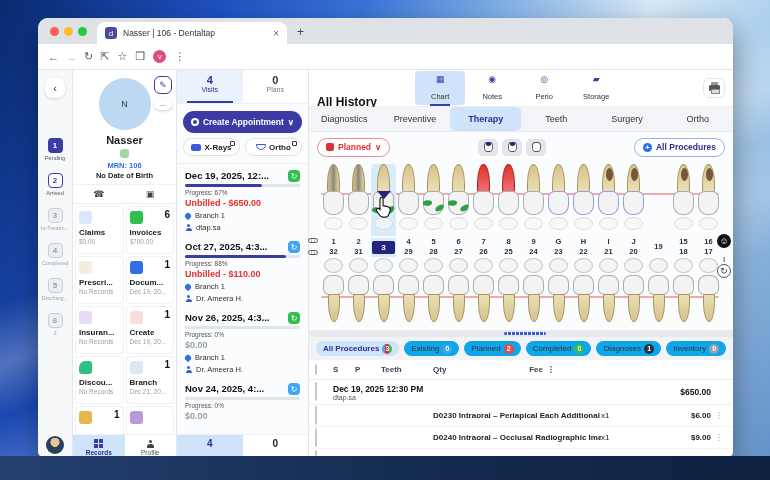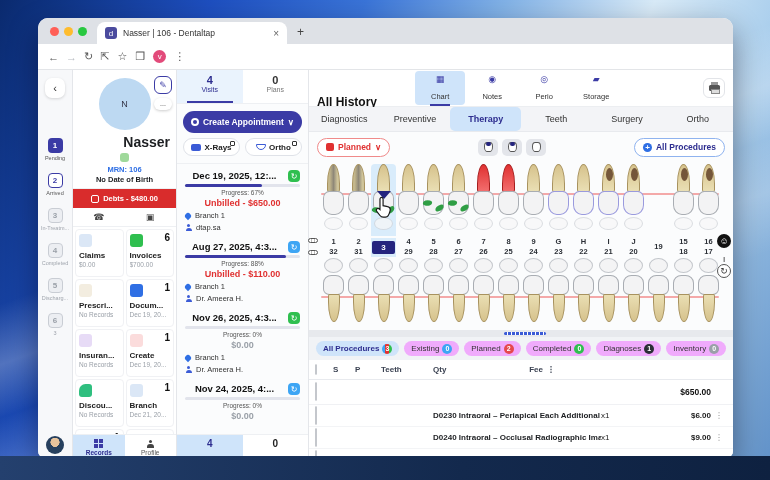--- a/index.html
+++ b/index.html
@@ -40,21 +40,21 @@
   .step.gray .step-num { border:1px solid #c9cdd4; color:#9aa0a8; background:#eceef2; }
   .step-label { font-size:5.5px; color:#555; margin-top:2px; max-width:33px; overflow:hidden; white-space:nowrap; }
   .step.gray .step-label { color:#a0a5ad; }
   .rail-avatar { margin-top:auto; margin-bottom:6px; width:18px; height:18px; border-radius:50%; background:radial-gradient(circle at 50% 35%,#e8c49c 30%,#27405e 32%); }
   
   .patient { width:104px; background:#fff; border-right:1px solid #e4e6ea; display:flex; flex-direction:column; position:relative; flex:0 0 auto; }
   .p-top { position:relative; padding:8px 6px 4px; text-align:center; border-bottom:1px solid #eef0f3; }
   .avatar-big { width:52px; height:52px; border-radius:50%; background:#bdd9f2; color:#334; font-size:9px; display:flex; align-items:center; justify-content:center; margin:0 auto; }
   .edit-btn { position:absolute; right:4px; top:6px; width:18px; height:18px; border-radius:6px; background:#fff; border:1.5px solid #3b3ba5; color:#3b3ba5; font-size:9px; display:flex; align-items:center; justify-content:center; }
   .more-btn { position:absolute; right:4px; top:28px; width:18px; height:12px; border-radius:6px; background:#fff; box-shadow:0 1px 3px rgba(0,0,0,.2); font-size:7px; color:#333; display:flex; align-items:center; justify-content:center; line-height:2px; }
-  .p-name { font-size:14px; font-weight:bold; color:#1c1e21; margin-top:4px;text-align:right; }
+  .p-name { font-size:11px; font-weight:bold; color:#1c1e21; margin-top:4px; }
   .p-status { width:9px; height:9px; border-radius:3px; background:#9fd99b; margin:3px auto; }
   .p-mrn { font-size:7.5px; font-weight:bold; color:#2f6fe4; }
   .p-dob { font-size:7.5px; font-weight:bold; color:#1c1e21; margin-top:1px; }
   .debts { background:#d92c2c; color:#fff; font-size:7.5px; font-weight:bold; padding:5px 4px; display:flex; gap:4px; align-items:center; justify-content:center; }
   .debts-ic { width:8px; height:8px; border:1.2px solid #fff; border-radius:2px; flex:0 0 auto; }
   .contact-row { display:flex; border-bottom:1px solid #eef0f3; }
   .contact-row>div { flex:1; text-align:center; padding:4px 0; font-size:9px; color:#444; }
   .cards { flex:1; overflow:hidden; padding:2px; display:grid; grid-template-columns:1fr 1fr; gap:2px; align-content:start; }
   .mini-card { background:#fff; border:1px solid #f0f1f4; border-radius:4px; padding:4px 3px 3px; position:relative; min-height:48px; }
   .mini-count { position:absolute; right:3px; top:2px; font-size:10px; font-weight:bold; color:#111; }
@@ -91,21 +91,21 @@
   .v-tab.active { background:#eaf3fd; }
   .v-tab.active .cnt,.v-tab.active .lbl { color:#2d2d8f; }
   .v-tab.active::after { content:""; position:absolute; bottom:0; left:15%; width:70%; height:2px; background:#3b3ba5; }
   .create-btn { margin:7px 6px 5px; background:#3b3ba5; color:#fff; border:none; border-radius:12px; height:22px; font-size:8.5px; font-weight:bold; display:flex; align-items:center; justify-content:center; gap:4px; }
   .create-dot { width:8px; height:8px; border-radius:50%; border:2px solid #fff; }
   .quick-row { display:flex; gap:5px; padding:0 6px 7px; border-bottom:1px solid #eef0f3; }
   .quick-btn { flex:1; background:#fff; border:1px solid #dfe2e8; border-radius:10px; height:18px; font-size:8px; font-weight:bold; color:#222; display:flex; align-items:center; justify-content:center; gap:3px; position:relative; }
   .q-ic { width:10px; height:7px; border-radius:2px; background:#3b5bd6; }
   .q-ic.ortho { background:#fff; border:1.5px solid #3b5bd6; border-radius:0 0 5px 5px; height:6px; }
   .q-sup { position:absolute; right:4px; top:2px; width:5px; height:5px; border:1px solid #333; border-radius:1px; }
-  .appt-list { flex:1; overflow:hidden; padding:6px 8px 0;text-align:center; }
+  .appt-list { flex:1; overflow:hidden; padding:6px 8px 0; }
   .appt-card { margin-bottom:9px; position:relative; }
   .appt-date { font-size:9.5px; font-weight:bold; color:#111; white-space:nowrap; overflow:hidden; padding-right:16px; }
   .sync { position:absolute; right:0; top:0; width:12px; height:12px; border-radius:4px; color:#fff; font-size:8px; display:flex; align-items:center; justify-content:center; }
   .sync.green{background:#2fbf4f}.sync.blue{background:#3da5f4}
   .pbar { height:3px; background:#e2e4ec; border-radius:2px; margin:3px 0 2px; }
   .pfill { height:100%; background:#3b3ba5; border-radius:2px; }
   .plabel { font-size:6.5px; color:#555; }
   .amount { font-size:9px; font-weight:bold; margin:2px 0; }
   .amount.red{color:#e03131}.amount.gray{color:#9aa0a8}
   .meta-row { display:flex; align-items:center; gap:4px; font-size:7.5px; color:#333; margin-top:3px; }
@@ -185,21 +185,21 @@
   .arch-u { top:76px; } .arch-l { top:88px; }
   .fab { position:absolute; right:2px; width:14px; height:14px; border-radius:50%; display:flex; align-items:center; justify-content:center; font-size:9px; }
   .fab-face { top:72px; background:#111; color:#fff; }
   .fab-caret { top:90px; color:#222; font-size:8px; background:none; }
   .fab-rotate { top:102px; border:1px solid #555; color:#333; background:#fff; font-size:9px; }
   .hscroll { height:7px; background:#e7e9ed; margin:2px 0 0 -12px; position:relative; }
   .hthumb { position:absolute; left:46%; top:2px; width:42px; height:3px; background:repeating-linear-gradient(90deg,#3b5bd6 0 3px,#fff 3px 4px); border-radius:2px; }
   .cursor-hand { position:absolute; left:64px; top:34px; z-index:5; }
   
   .chips-row { background:#f1f3f6; display:flex; justify-content:center; gap:5px; padding:4px 0; flex:0 0 auto; }
-  .chip { display:flex; align-items:center; gap:3px; border:none; border-radius:9px; height:15px; padding:0 7px; background:#f0abfc; font-size:8px; color:#333; }
+  .chip { display:flex; align-items:center; gap:3px; border:none; border-radius:9px; height:15px; padding:0 7px; background:#0ea5e9; font-size:8px; color:#333; }
   .chip.active { background:#cfe4fa; color:#2d2d8f; font-weight:bold; }
   .chip-badge { min-width:10px; height:10px; border-radius:5px; color:#fff; font-size:7px; font-weight:bold; display:flex; align-items:center; justify-content:center; padding:0 2px; }
   .chip-badge.multi { background:linear-gradient(90deg,#3da5f4 33%,#e03131 33% 66%,#2fbf4f 66%); }
   .chip-badge.blue{background:#3da5f4}.chip-badge.red{background:#e5484d}.chip-badge.green{background:#2fbf4f}
   .chip-badge.dark{background:#2b2f36}.chip-badge.gray{background:#9aa0a8}
   .thead { display:flex; align-items:center; height:20px; background:#fff; border-bottom:1px solid #e8eaee; font-size:8px; font-weight:bold; color:#3b4252; padding:0 6px; flex:0 0 auto; }
   .col-chk{width:18px}.col-s{width:22px}.col-p{width:26px}.col-teeth{width:52px}.col-proc{flex:1}.col-qty{width:46px}.col-fee{width:64px;text-align:right}.col-menu{width:16px;text-align:center}
   .chk { width:9px; height:9px; border:1px solid #c4c7cc; border-radius:3px; background:#fff; }
   .tbody { flex:1; overflow:hidden; background:#fff; }
   .group-row { display:flex; align-items:center; padding:3px 6px; border-bottom:1px solid #f0f1f4; }
@@ -291,24 +291,20 @@
       <div class="patient">
         <div class="p-top">
           <div class="avatar-big">N</div>
           <div class="edit-btn">✎</div>
           <div class="more-btn">...</div>
           <div class="p-name">Nasser</div>
           <div class="p-status"></div>
           <div class="p-mrn">MRN: 106</div>
           <div class="p-dob">No Date of Birth</div>
         </div>
-        <div class="debts">
-          <span class="debts-ic"></span>
-          <span>Debts - $480.00</span>
-        </div>
         <div class="contact-row">
           <div>☎</div>
           <div>▣</div>
         </div>
         <div class="cards">
 
             <div class="mini-card">
               <span class="mini-count"></span>
               <span class="mini-ic claims"></span>
               <div class="mini-title">Claims</div>
@@ -436,21 +432,21 @@
                 <span class="pin-ic"></span>
                 <span>Branch 1</span>
               </div>
               <div class="meta-row">
                 <span class="prs-ic"></span>
                 <span>dtap.sa</span>
               </div>
             </div>
 
             <div class="appt-card">
-              <div class="appt-date">Aug 27, 2025, 4:3...</div>
+              <div class="appt-date">Oct 27, 2025, 4:3...</div>
               <span class="sync blue">↻</span>
               <div class="pbar">
                 <div class="pfill" style="width: 88%;"></div>
               </div>
               <div class="plabel">Progress: 88%</div>
               <div class="amount red">Unbilled - $110.00</div>
               <div class="meta-row">
                 <span class="pin-ic"></span>
                 <span>Branch 1</span>
               </div>
@@ -995,20 +991,24 @@
           <span class="col-s">S</span>
           <span class="col-p">P</span>
           <span class="col-teeth">Teeth</span>
           <span class="col-qty">Qty</span>
           <span class="col-fee">Fee</span>
           <span class="col-menu">⋮</span>
         </div>
         <div class="tbody">
           <div class="group-row">
             <span class="col-chk"><span class="chk"></span></span>
+            <div>
+              <div class="g-date">Dec 19, 2025 12:30 PM</div>
+              <div class="g-by">dtap.sa</div>
+            </div>
             <span class="g-fee">$650.00</span>
           </div>
           <div>
 
               <div class="prow">
                 <span class="col-chk"><span class="chk"></span></span>
                 <span class="col-s"><span class="st-sq green"></span></span>
                 <span class="col-p"><span class="row-avatar"></span></span>
                 <span class="col-teeth"></span>
                 <span class="col-proc proc-name">D0230 Intraoral – Periapical Each Additional Radiographic I</span>

